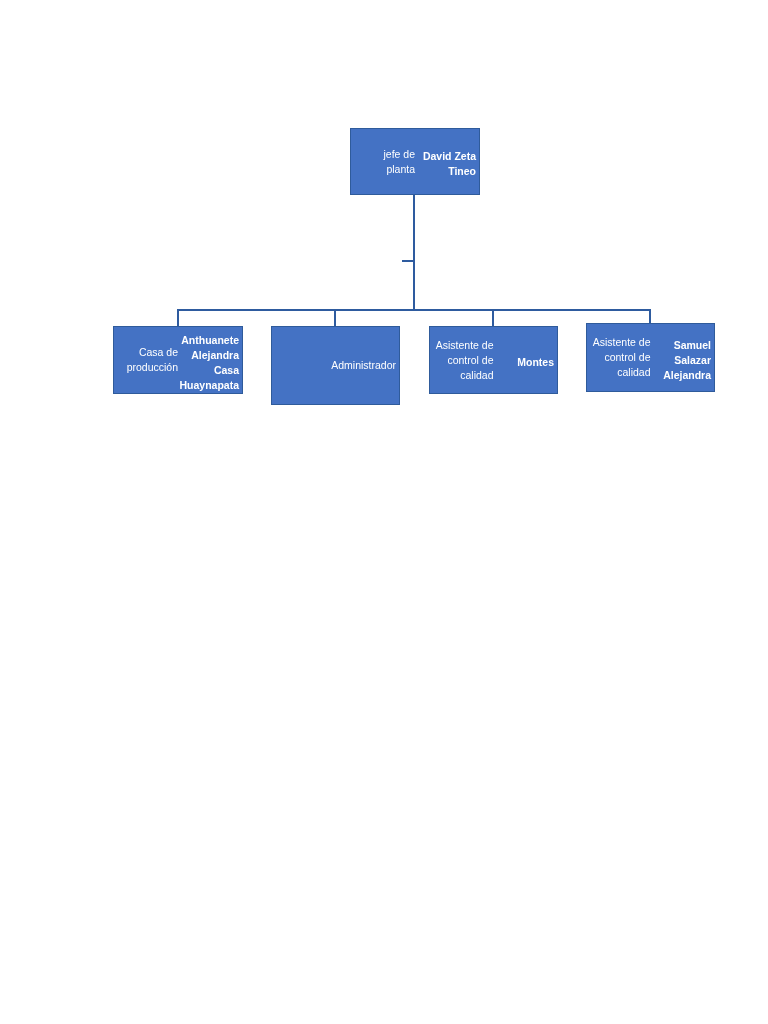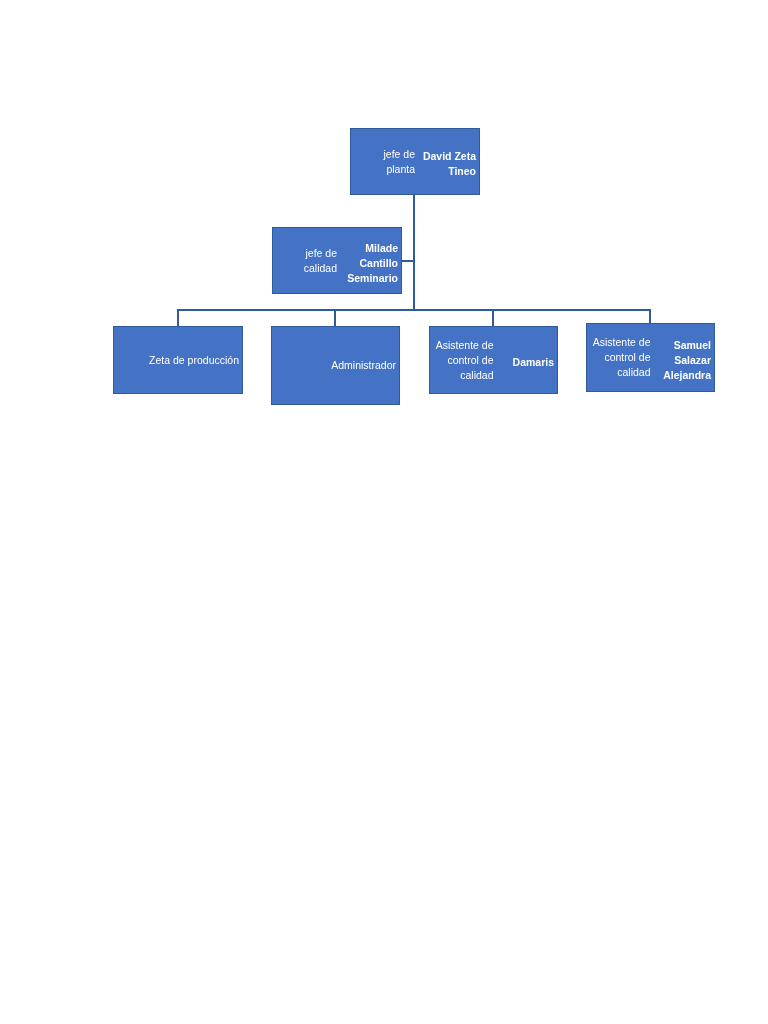--- a/index.html
+++ b/index.html
@@ -71,36 +71,33 @@
   <div class="connector" id="conn-drop-1"></div>
   <div class="connector" id="conn-drop-2"></div>
   <div class="connector" id="conn-drop-3"></div>
   <div class="connector" id="conn-drop-4"></div>
 
   <div class="node" id="node-root">
     <div class="node-title">jefe de planta</div>
     <div class="node-person">David Zeta Tineo</div>
   </div>
 
-  <div class="node" id="node-calidad">
-    <div class="node-title">jefe de calidad</div>
-    <div class="node-person">Milade Cantillo Seminario</div>
-  </div>
 
   <div class="node" id="node-produccion">
-    <div class="node-title">Zeta de producción</div>
+    <div class="node-title">Casa de producción</div>
+    <div class="node-person">Anthuanete Alejandra Casa Huaynapata</div>
   </div>
 
   <div class="node" id="node-administrador">
     <div class="node-title">Administrador</div>
   </div>
 
   <div class="node" id="node-asistente-1">
     <div class="node-title">Asistente de control de calidad</div>
-    <div class="node-person">Damaris</div>
+    <div class="node-person">Montes</div>
   </div>
 
   <div class="node" id="node-asistente-2">
     <div class="node-title">Asistente de control de calidad</div>
     <div class="node-person">Samuel Salazar Alejandra</div>
   </div>
 
 </div>
 
 </body></html>

